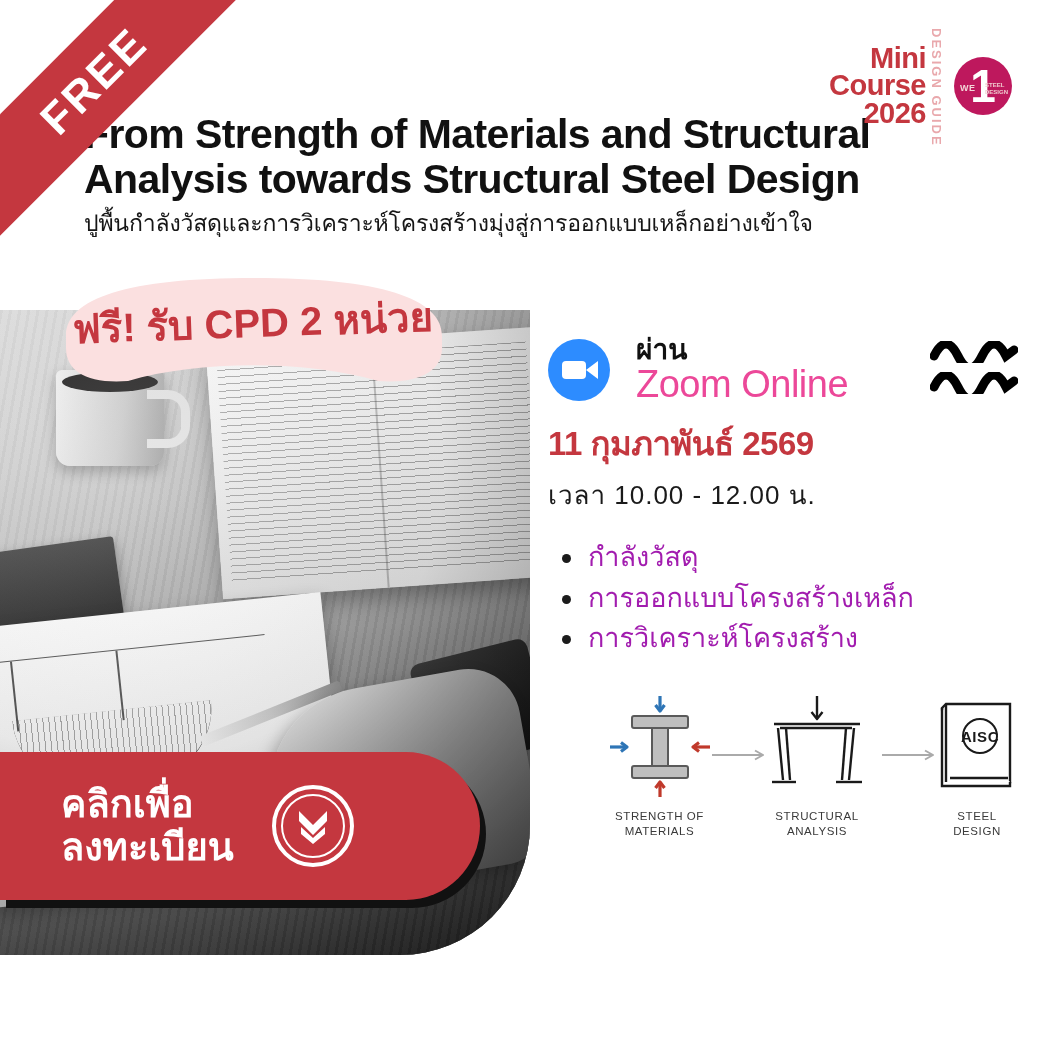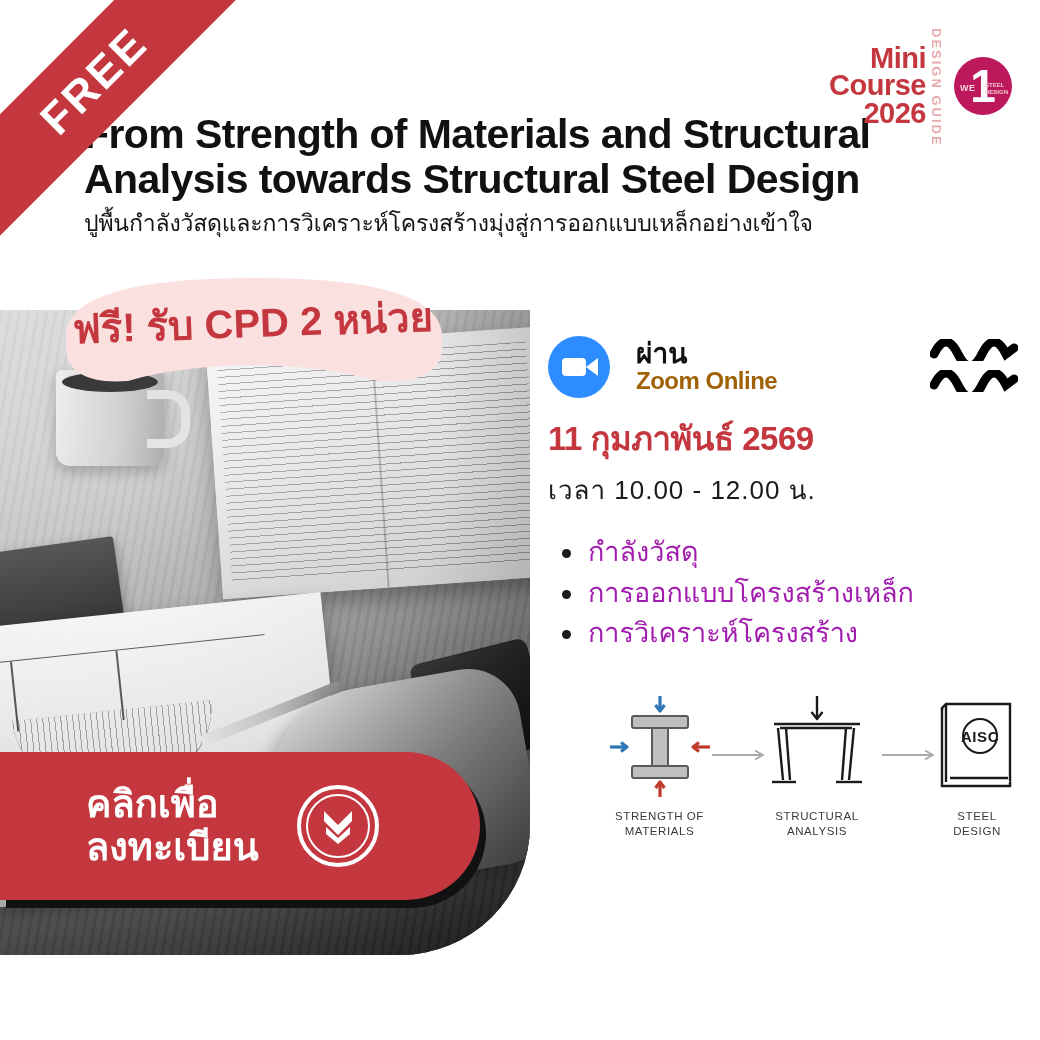--- a/index.html
+++ b/index.html
@@ -217,21 +217,21 @@
     position:absolute; left:14px; top:22px; width:24px; height:18px;
     background:#fff; border-radius:4px;
   }
   .zoom-icon .cam-lens {
     position:absolute; left:38px; top:22px; width:0; height:0;
     border-top:9px solid transparent; border-bottom:9px solid transparent;
     border-right:12px solid #fff;
   }
   .zoom-text { line-height:1.02; }
   .zoom-text .l1 { font-size:28px; font-weight:bold; color:#111; }
-  .zoom-text .l2 { font-size:24px; font-weight:bold; color:#a16207; letter-spacing:-0.5px; }
+  .zoom-text .l2 { font-size:38px; font-weight:normal; color:#ec4899; letter-spacing:-0.5px; }
   .waves { margin-left:auto; display:flex; flex-direction:column; gap:9px; padding-bottom:4px; }
 
   .date-line {
     font-size:33px; font-weight:bold; color:#C4373F;
     margin-top:14px; letter-spacing:-0.5px; white-space:nowrap;
   }
   .time-line {
     font-size:26px; color:#1a1a1a; margin-top:4px; letter-spacing:1px; white-space:nowrap;
   }
 
@@ -261,21 +261,21 @@
     background:#111; border-radius:0 90px 90px 0;
     z-index:14; transform:translate(6px,8px);
   }
   .cta {
     position:absolute; left:0; top:752px; width:480px; height:148px;
     background:#C4373F; border-radius:0 90px 90px 0;
     display:flex; align-items:center; z-index:15;
   }
   .cta-text {
     color:#fff; font-size:38px; font-weight:bold; line-height:1.12;
-    margin-left:86px; white-space:nowrap;
+    margin-left:61px; white-space:nowrap;
   }
   .cta-circle {
     width:82px; height:82px; border-radius:50%;
     border:4px solid #fff; margin-left:38px;
     display:flex; align-items:center; justify-content:center;
     position:relative;
   }
   .cta-circle:after {
     content:""; position:absolute; inset:5px; border-radius:50%; border:2px solid #fff;
   }

